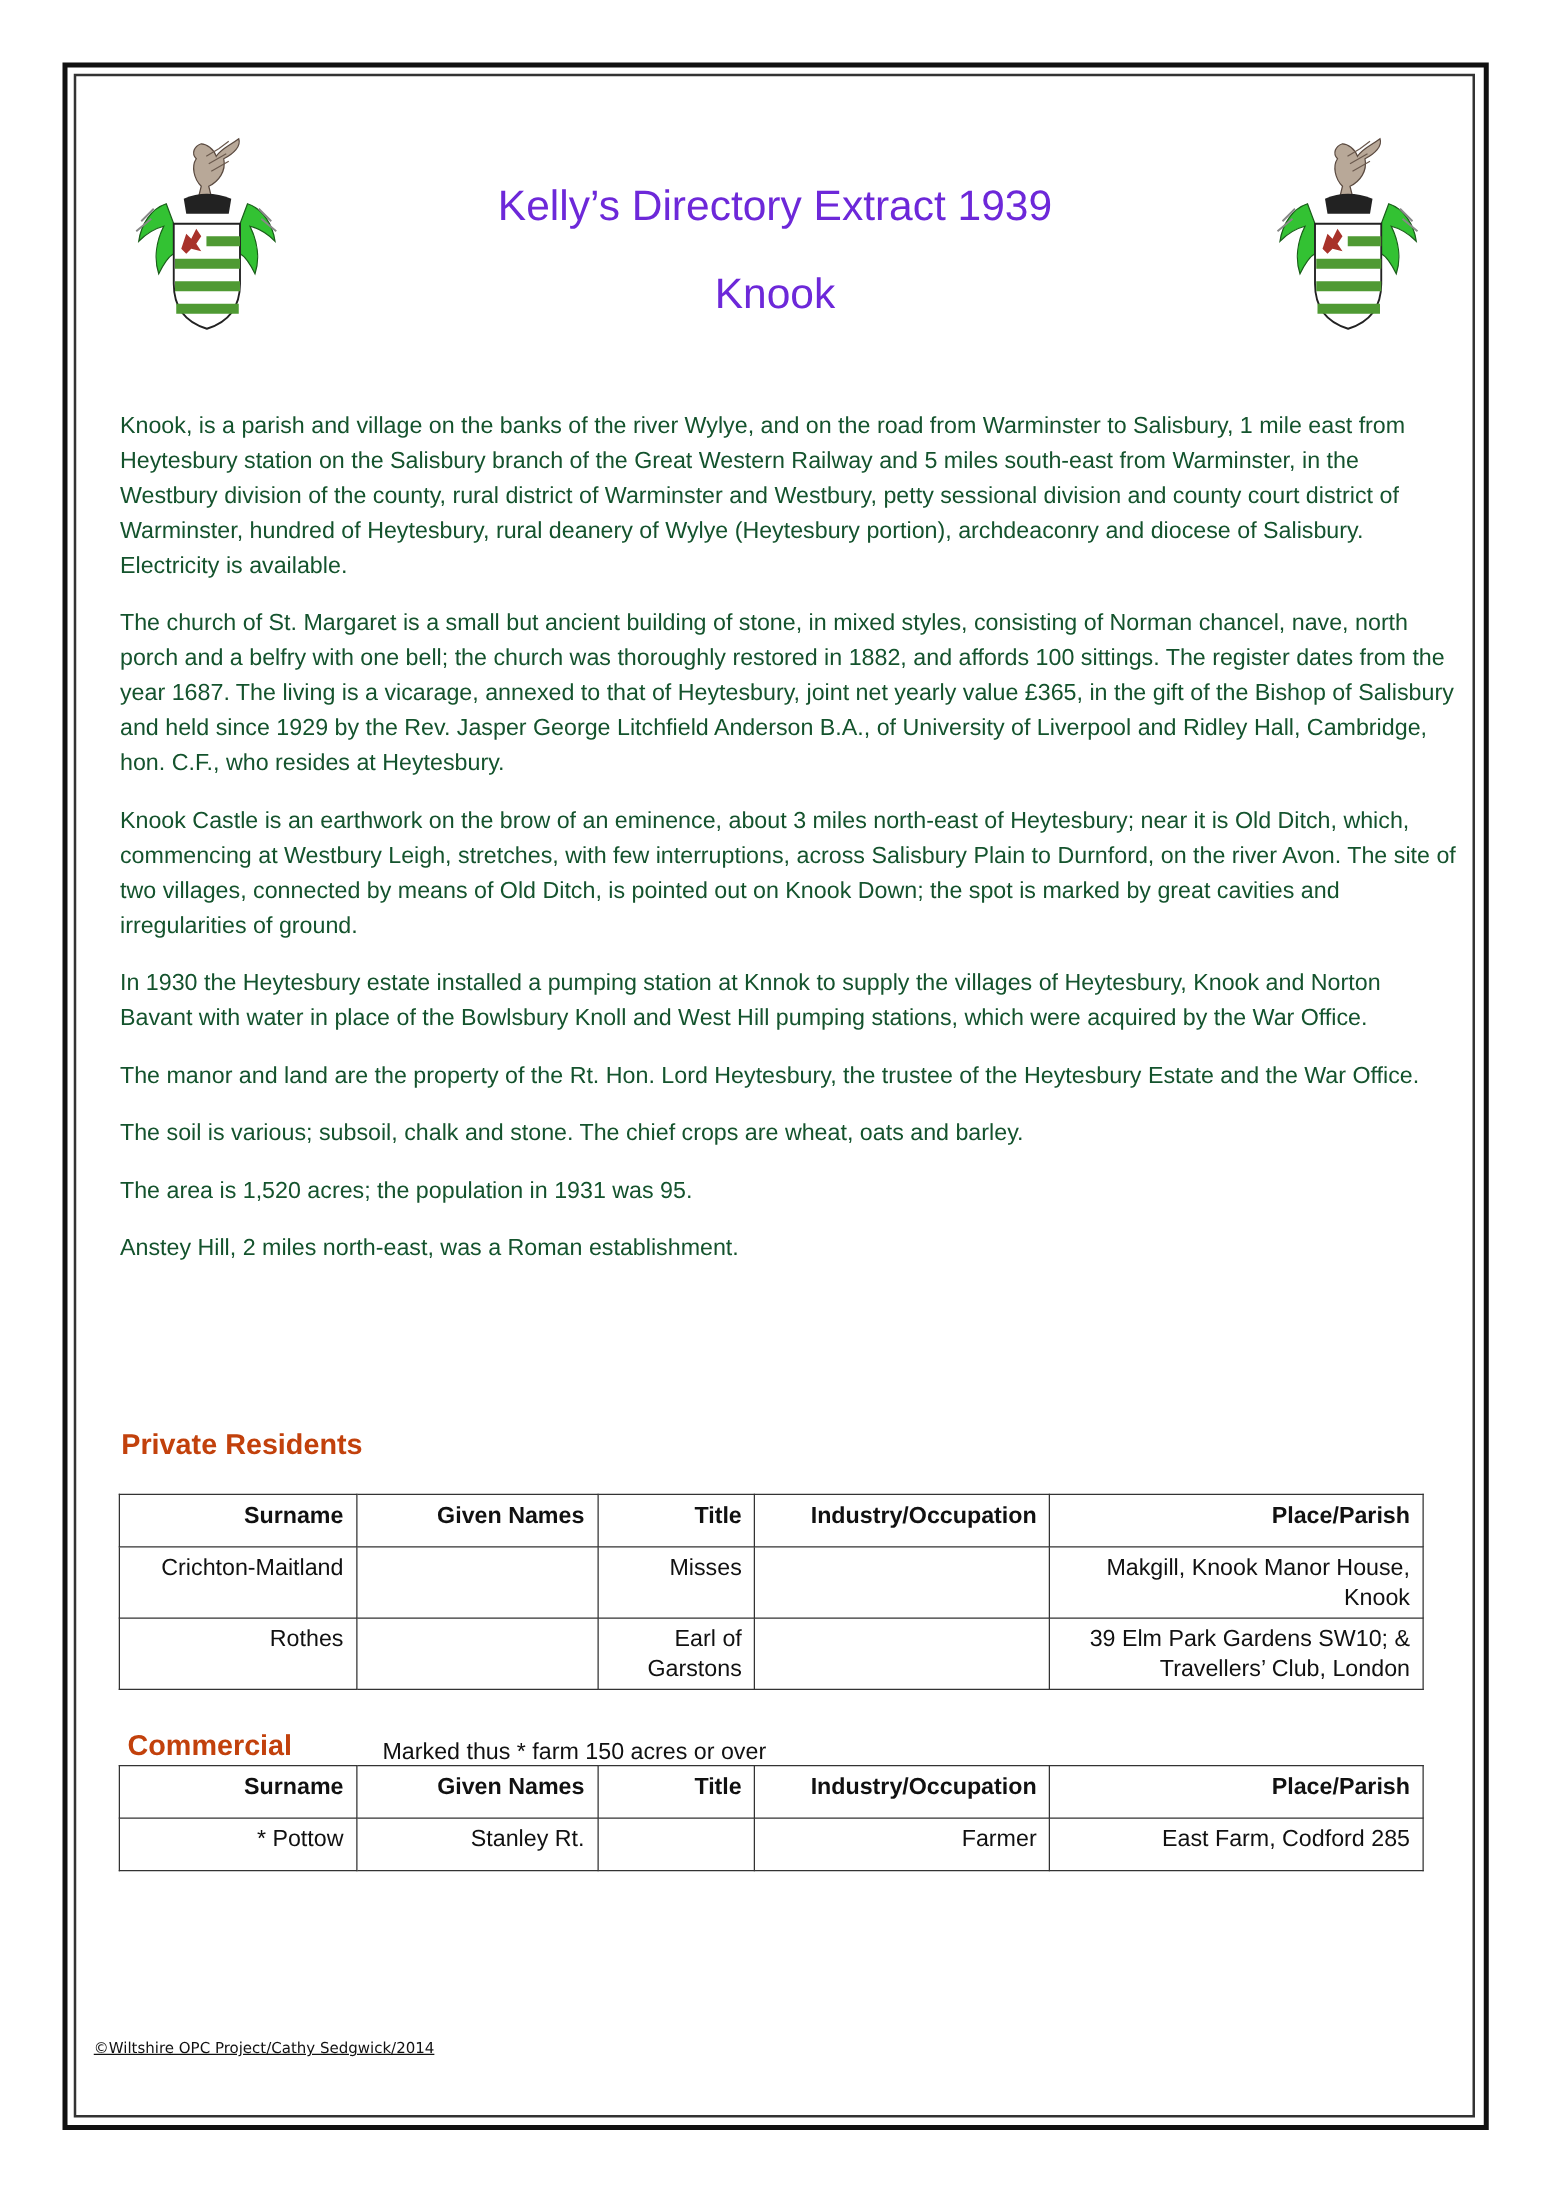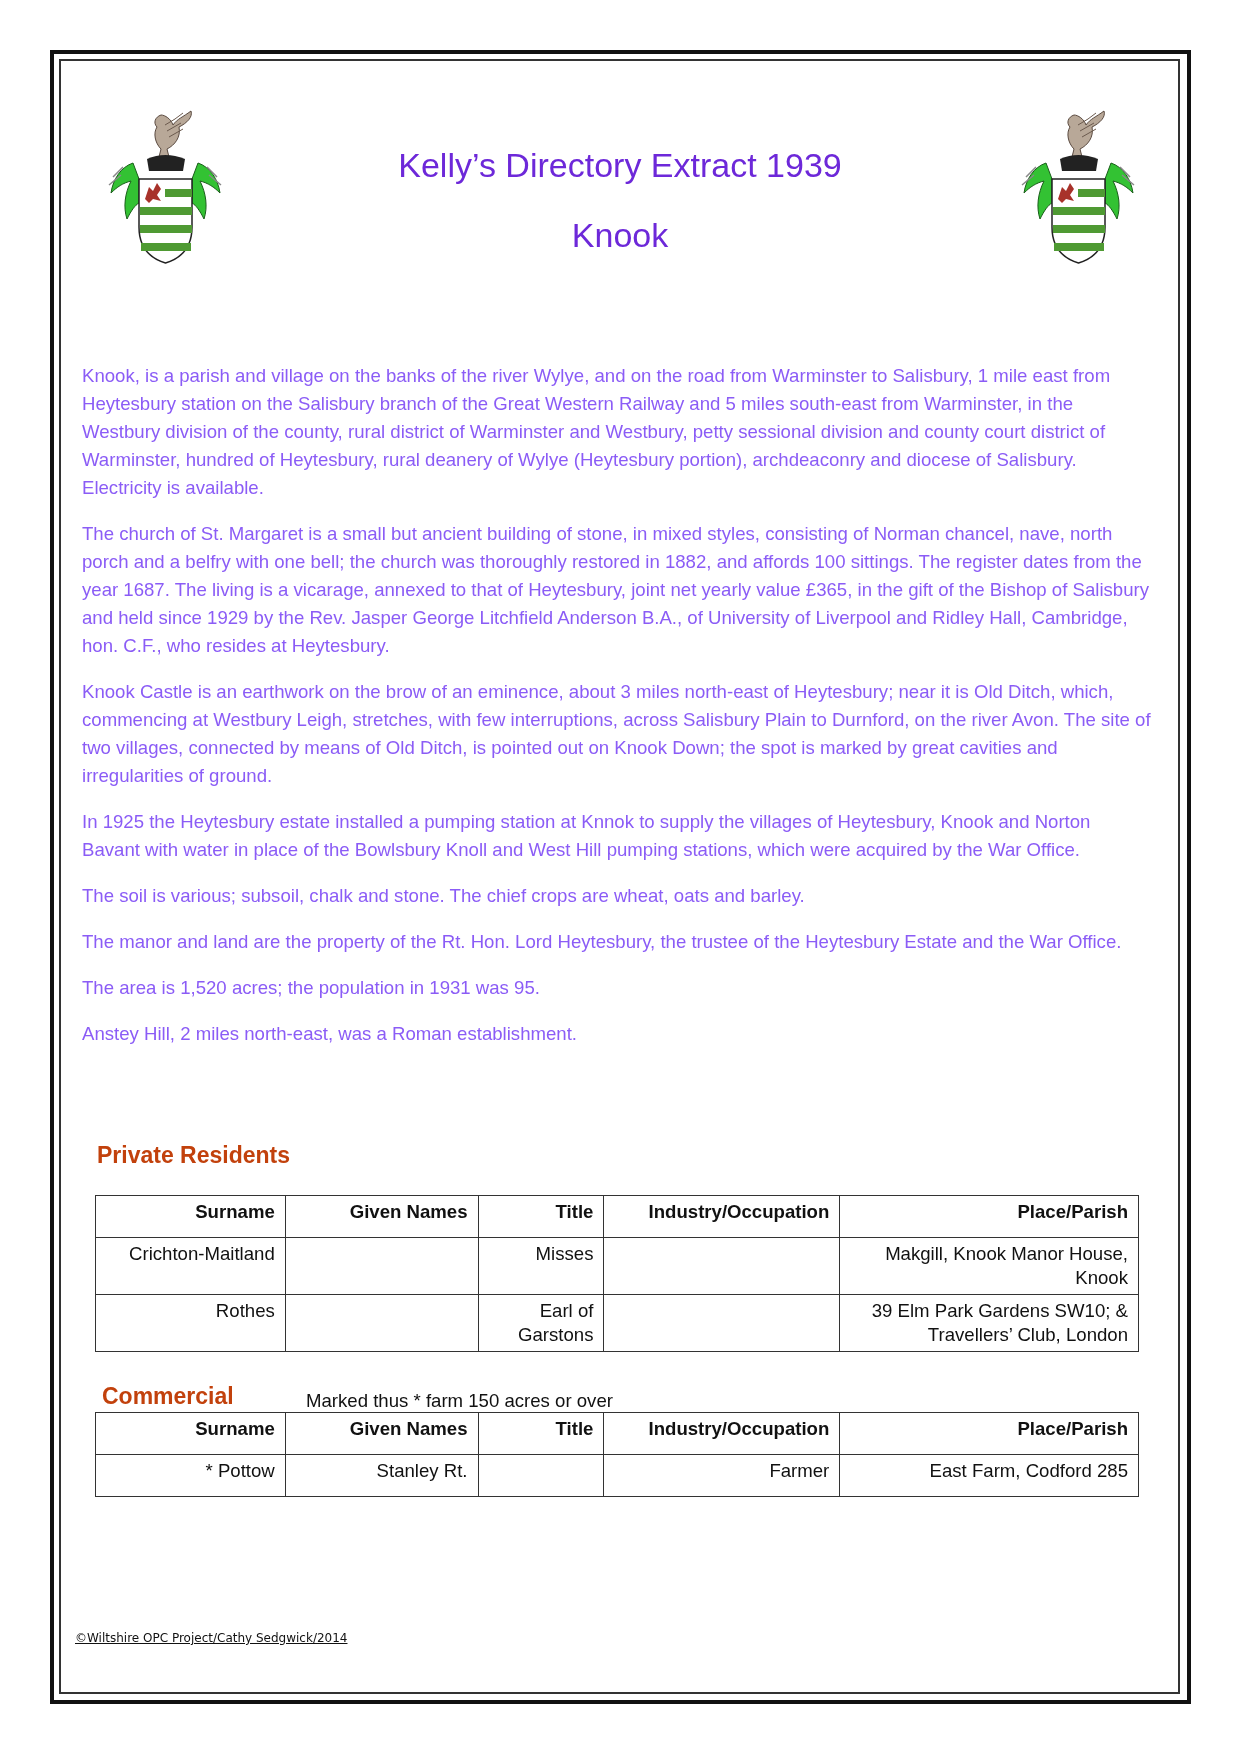--- a/index.html
+++ b/index.html
@@ -16,22 +16,22 @@
   .crest { position: absolute; width: 125px; height: 160px; }
   .crest.left { left: 103px; top: 107px; }
   .crest.right { left: 1016px; top: 107px; }
   .title {
     position: absolute; left: 0; width: 1240px; text-align: center;
     font-size: 34px; font-weight: normal; color: #6d28d9;
   }
   .title.main { top: 146px; }
   .title.sub { top: 216px; }
   .body-text {
-    position: absolute; left: 82px; width: 1070px;
-    font-size: 18.6px; line-height: 28px; color: #8b5cf6; margin-top: 36px;
+    position: absolute; left: 96px; width: 1070px;
+    font-size: 18.6px; line-height: 28px; color: #14532d;
   }
   .para { margin-bottom: 18px; }
   .section-heading {
     position: absolute; font-size: 23px; font-weight: bold; color: #c2410c; text-align: center;
   }
   .section-note { position: absolute; font-size: 18.6px; color: #111; }
   table.dir {
     position: absolute; left: 95px; width: 1044px; border-collapse: collapse;
     font-size: 18.6px; line-height: 24px;
   }
@@ -93,23 +93,23 @@
     <rect x="38" y="136" width="50" height="8" fill="#4f9a33"></rect>
     <rect x="37" y="73" width="25" height="24" fill="#ffffff"></rect>
     <path d="M42 92 L46 80 L50 84 L54 76 L58 82 L54 88 L58 94 L50 92 L46 96 Z" fill="#a8322a"></path>
   </g>
 </svg>
 
 <div class="body-text" style="top:326px;">
   <p class="para">Knook, is a parish and village on the banks of the river Wylye, and on the road from Warminster to Salisbury, 1 mile east from Heytesbury station on the Salisbury branch of the Great Western Railway and 5 miles south-east from Warminster, in the Westbury division of the county, rural district of Warminster and Westbury, petty sessional division and county court district of Warminster, hundred of Heytesbury, rural deanery of Wylye (Heytesbury portion), archdeaconry and diocese of Salisbury. Electricity is available.</p>
   <p class="para">The church of St. Margaret is a small but ancient building of stone, in mixed styles, consisting of Norman chancel, nave, north porch and a belfry with one bell; the church was thoroughly restored in 1882, and affords 100 sittings. The register dates from the year 1687. The living is a vicarage, annexed to that of Heytesbury, joint net yearly value £365, in the gift of the Bishop of Salisbury and held since 1929 by the Rev. Jasper George Litchfield Anderson B.A., of University of Liverpool and Ridley Hall, Cambridge, hon. C.F., who resides at Heytesbury.</p>
   <p class="para">Knook Castle is an earthwork on the brow of an eminence, about 3 miles north-east of Heytesbury; near it is Old Ditch, which, commencing at Westbury Leigh, stretches, with few interruptions, across Salisbury Plain to Durnford, on the river Avon. The site of two villages, connected by means of Old Ditch, is pointed out on Knook Down; the spot is marked by great cavities and irregularities of ground.</p>
-  <p class="para">In 1925 the Heytesbury estate installed a pumping station at Knnok to supply the villages of Heytesbury, Knook and Norton Bavant with water in place of the Bowlsbury Knoll and West Hill pumping stations, which were acquired by the War Office.</p>
+  <p class="para">In 1930 the Heytesbury estate installed a pumping station at Knnok to supply the villages of Heytesbury, Knook and Norton Bavant with water in place of the Bowlsbury Knoll and West Hill pumping stations, which were acquired by the War Office.</p>
+  <p class="para">The manor and land are the property of the Rt. Hon. Lord Heytesbury, the trustee of the Heytesbury Estate and the War Office.</p>
   <p class="para">The soil is various; subsoil, chalk and stone. The chief crops are wheat, oats and barley.</p>
-  <p class="para">The manor and land are the property of the Rt. Hon. Lord Heytesbury, the trustee of the Heytesbury Estate and the War Office.</p>
   <p class="para">The area is 1,520 acres; the population in 1931 was 95.</p>
   <p class="para">Anstey Hill, 2 miles north-east, was a Roman establishment.</p>
 </div>
 
 <div class="section-heading" style="left:97px; top:1142px;">Private Residents</div>
 
 <table class="dir" style="top:1195px;">
   <tbody>
       <tr>
     <th class="c1" style="height:42px;">Surname</th>

